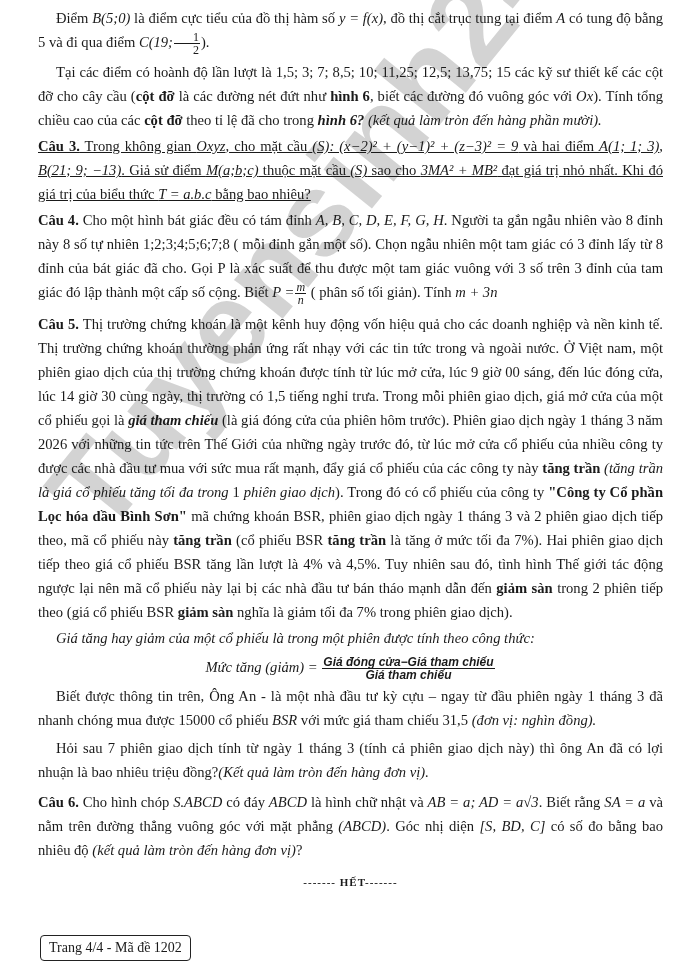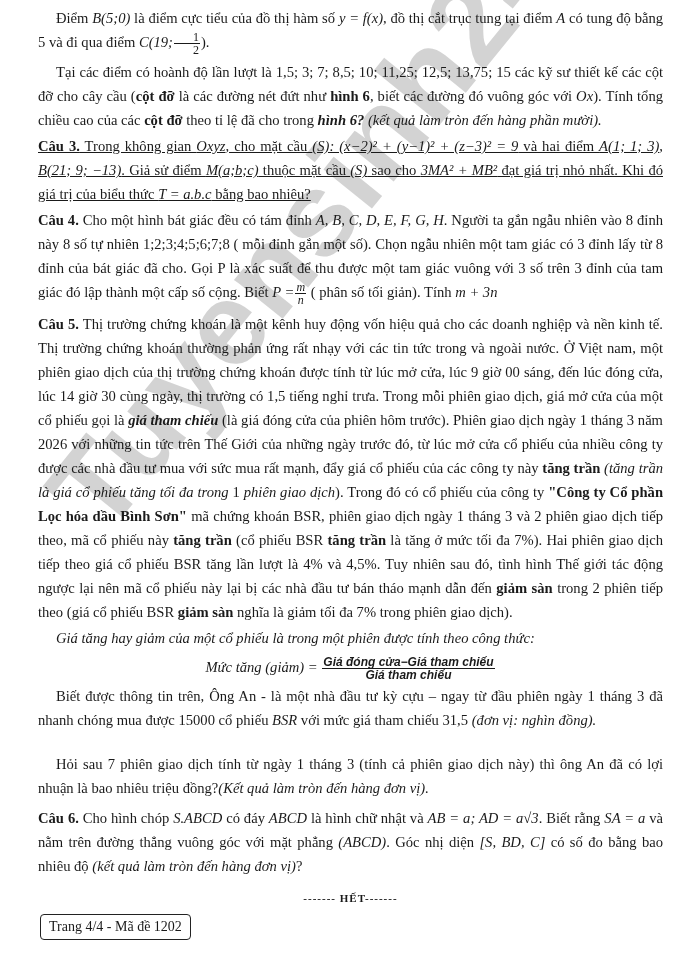--- a/index.html
+++ b/index.html
@@ -21,21 +21,21 @@
   .b { font-weight: bold; }
   .i { font-style: italic; }
   .math { font-style: italic; }
   .frac { display: inline-block; vertical-align: middle; text-align: center; font-size: 12px; line-height: 12px; margin: 0 1px; }
   .frac .num { display: block; border-bottom: 1px solid #1a1a1a; padding: 0 1px; }
   .frac .den { display: block; padding: 0 1px; }
   .formula { text-align: center; font-style: italic; font-size: 14.6px; margin: 2px 0 0 0; line-height: 30px; }
   .formula .frac { font-family: Liberation Sans, sans-serif; font-size: 12px; line-height: 12px; font-weight: bold; }
   .end { text-align: center; font-size: 11px; font-weight: bold; margin-top: 14px; letter-spacing: 1px; }
   .footer-box {
-    position: absolute; left: 40px; top: 914px; border: 1.5px solid #222; border-radius: 4px;
+    position: absolute; left: 40px; top: 935px; border: 1.5px solid #222; border-radius: 4px;
     padding: 3px 8px; font-size: 14px; line-height: 18px; z-index: 1; background: #fff;
   }
 </style>
 </head>
 <body>
 
 <div class="page">
   <div class="watermark">Tuyensinh247</div>
 
   <div class="content">
@@ -59,21 +59,21 @@
       <span class="b">Câu 5.</span><span> Thị trường chứng khoán là một kênh huy động vốn hiệu quả cho các doanh nghiệp và nền kinh tế. Thị trường chứng khoán thường phản ứng rất nhạy với các tin tức trong và ngoài nước. Ở Việt nam, một phiên giao dịch của thị trường chứng khoán được tính từ lúc mở cửa, lúc 9 giờ 00 sáng, đến lúc đóng cửa, lúc 14 giờ 30 cùng ngày, thị trường có 1,5 tiếng nghỉ trưa. Trong mỗi phiên giao dịch, giá mở cửa của một cổ phiếu gọi là </span><span class="b i">giá tham chiếu</span><span> (là giá đóng cửa của phiên hôm trước). Phiên giao dịch ngày 1 tháng 3 năm 2026 với những tin tức trên Thế Giới của những ngày trước đó, từ lúc mở cửa cổ phiếu của nhiều công ty được các nhà đầu tư mua với sức mua rất mạnh, đẩy giá cổ phiếu của các công ty này </span><span class="b">tăng trần</span><span class="i"> (tăng trần là giá cổ phiếu tăng tối đa trong </span><span>1</span><span class="i"> phiên giao dịch</span><span>). Trong đó có cổ phiếu của công ty </span><span class="b">"Công ty Cổ phần Lọc hóa dầu Bình Sơn"</span><span> mã chứng khoán BSR, phiên giao dịch ngày 1 tháng 3 và 2 phiên giao dịch tiếp theo, mã cổ phiếu này </span><span class="b">tăng trần</span><span> (cổ phiếu BSR </span><span class="b">tăng trần</span><span> là tăng ở mức tối đa 7%). Hai phiên giao dịch tiếp theo giá cổ phiếu BSR tăng lần lượt là 4% và 4,5%. Tuy nhiên sau đó, tình hình Thế giới tác động ngược lại nên mã cổ phiếu này lại bị các nhà đầu tư bán tháo mạnh dẫn đến </span><span class="b">giảm sàn</span><span> trong 2 phiên tiếp theo (giá cổ phiếu BSR </span><span class="b">giảm sàn</span><span> nghĩa là giảm tối đa 7% trong phiên giao dịch).</span>
     </p>
     <p class="para indent i" style="margin-top:2px;">Giá tăng hay giảm của một cổ phiếu là trong một phiên được tính theo công thức:</p>
     <div class="formula">
       <span>Mức tăng (giảm) =</span>
       <span class="frac"><span class="num">Giá đóng cửa−Giá tham chiếu</span><span class="den">Giá tham chiếu</span></span>
     </div>
     <p class="para indent" style="margin-top:2px;">
       <span>Biết được thông tin trên, Ông An - là một nhà đầu tư kỳ cựu – ngay từ đầu phiên ngày 1 tháng 3 đã nhanh chóng mua được 15000 cổ phiếu </span><span class="i">BSR</span><span> với mức giá tham chiếu 31,5 </span><span class="i">(đơn vị: nghìn đồng).</span>
     </p>
-    <p class="para indent" style="margin-top:20px;">
+    <p class="para indent" style="margin-top:4px;">
       <span>Hỏi sau 7 phiên giao dịch tính từ ngày 1 tháng 3 (tính cả phiên giao dịch này) thì ông An đã có lợi nhuận là bao nhiêu triệu đồng?</span><span class="i">(Kết quả làm tròn đến hàng đơn vị).</span>
     </p>
 
     <p class="para" style="margin-top:6px;">
       <span class="b">Câu 6.</span><span> Cho hình chóp </span><span class="math">S.ABCD</span><span> có đáy </span><span class="math">ABCD</span><span> là hình chữ nhật và </span><span class="math">AB = a; AD = a√3</span><span>. Biết rằng </span><span class="math">SA = a</span><span> và nằm trên đường thẳng vuông góc với mặt phẳng </span><span class="math">(ABCD)</span><span>. Góc nhị diện </span><span class="math">[S, BD, C]</span><span> có số đo bằng bao nhiêu độ </span><span class="i">(kết quả làm tròn đến hàng đơn vị)</span><span>?</span>
     </p>
 
     <div class="end">------- HẾT-------</div>
   </div>
 

